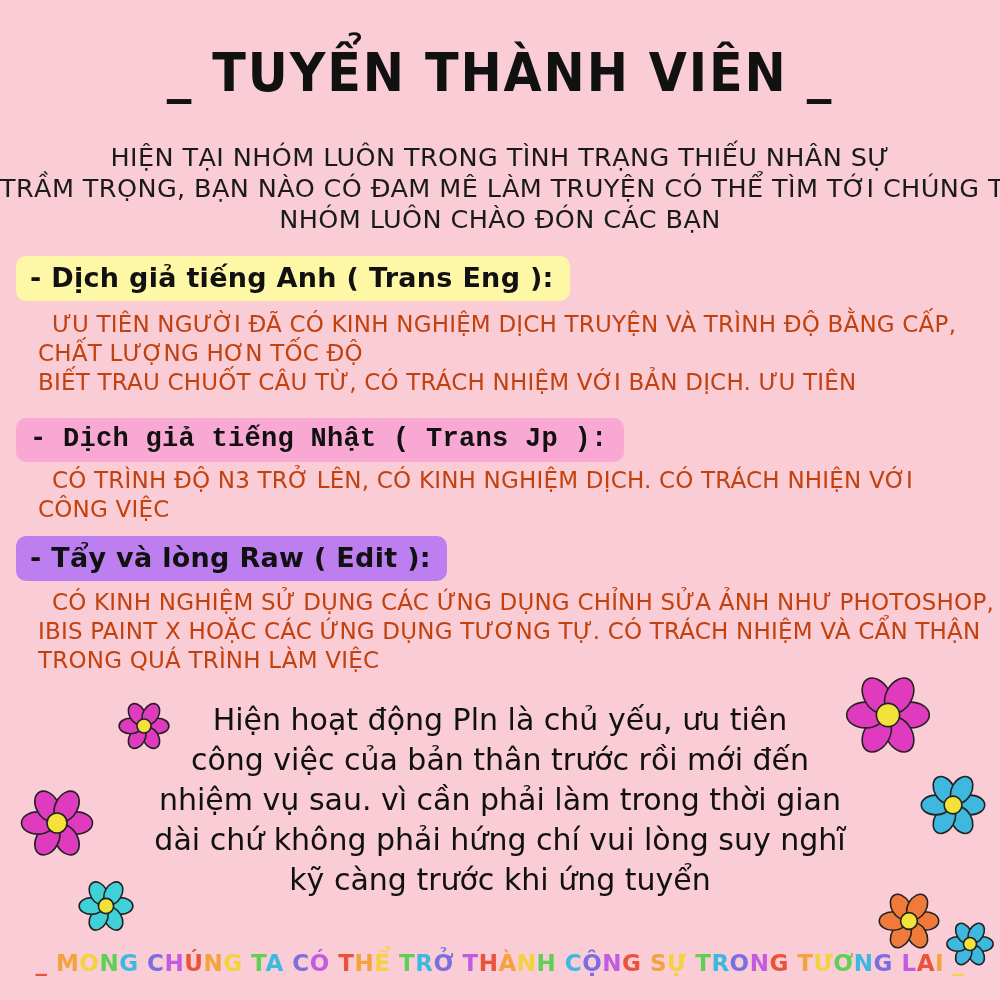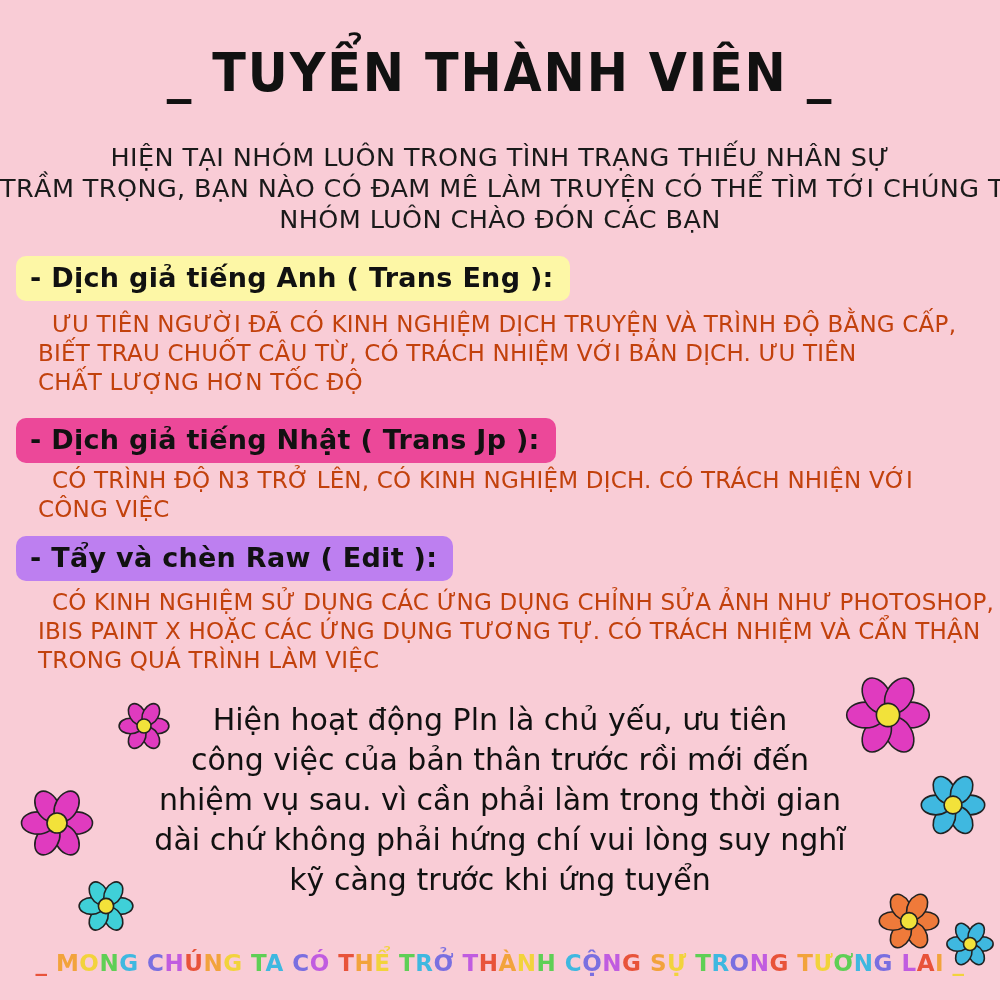--- a/index.html
+++ b/index.html
@@ -55,21 +55,21 @@
     display: inline-block;
     padding: 6px 16px 8px 14px;
     border-radius: 10px;
     font-size: 27px;
     font-weight: bold;
     color: #111111;
     letter-spacing: 0.3px;
     white-space: nowrap;
   }
   .label-eng { top: 256px; left: 16px; background: #fdf7a6; }
-  .label-jp  { top: 418px; left: 16px; background: #ec4899; }
+  .label-jp  { top: 418px; left: 16px; background: #f9a8d4; font-family: Liberation Mono, monospace; }
   .label-edit{ top: 536px; left: 16px; background: #bd7ff0; }
 
   .section-body {
     position: absolute;
     left: 38px;
     width: 940px;
     font-size: 23px;
     line-height: 29px;
     color: #c2410c;
     text-transform: uppercase;
@@ -119,31 +119,31 @@
 
   <div class="intro">
     <div>Hiện tại nhóm luôn trong tình trạng thiếu nhân sự</div>
     <div>trầm trọng, bạn nào có đam mê làm truyện có thể tìm tới chúng tôi,</div>
     <div>nhóm luôn chào đón các bạn</div>
   </div>
 
   <div class="section-label label-eng">- Dịch giả tiếng Anh ( Trans Eng ):</div>
   <div class="section-body body-eng">
     <div class="indent">ưu tiên người đã có kinh nghiệm dịch truyện và trình độ bằng cấp,</div>
+    <div>chất lượng hơn tốc độ</div>
     <div>biết trau chuốt câu từ, có trách nhiệm với bản dịch. ưu tiên</div>
-    <div>chất lượng hơn tốc độ</div>
   </div>
 
   <div class="section-label label-jp">- Dịch giả tiếng Nhật ( Trans Jp ):</div>
   <div class="section-body body-jp">
     <div class="indent">có trình độ N3 trở lên, có kinh nghiệm dịch. có trách nhiện với</div>
     <div>công việc</div>
   </div>
 
-  <div class="section-label label-edit">- Tẩy và chèn Raw ( Edit ):</div>
+  <div class="section-label label-edit">- Tẩy và lòng Raw ( Edit ):</div>
   <div class="section-body body-edit">
     <div class="indent">có kinh nghiệm sử dụng các ứng dụng chỉnh sửa ảnh như photoshop,</div>
     <div>ibis paint x hoặc các ứng dụng tương tự. có trách nhiệm và cẩn thận</div>
     <div>trong quá trình làm việc</div>
   </div>
 
   <div class="closing">
     <div>Hiện hoạt động Pln là chủ yếu, ưu tiên</div>
     <div>công việc của bản thân trước rồi mới đến</div>
     <div>nhiệm vụ sau. vì cần phải làm trong thời gian</div>

